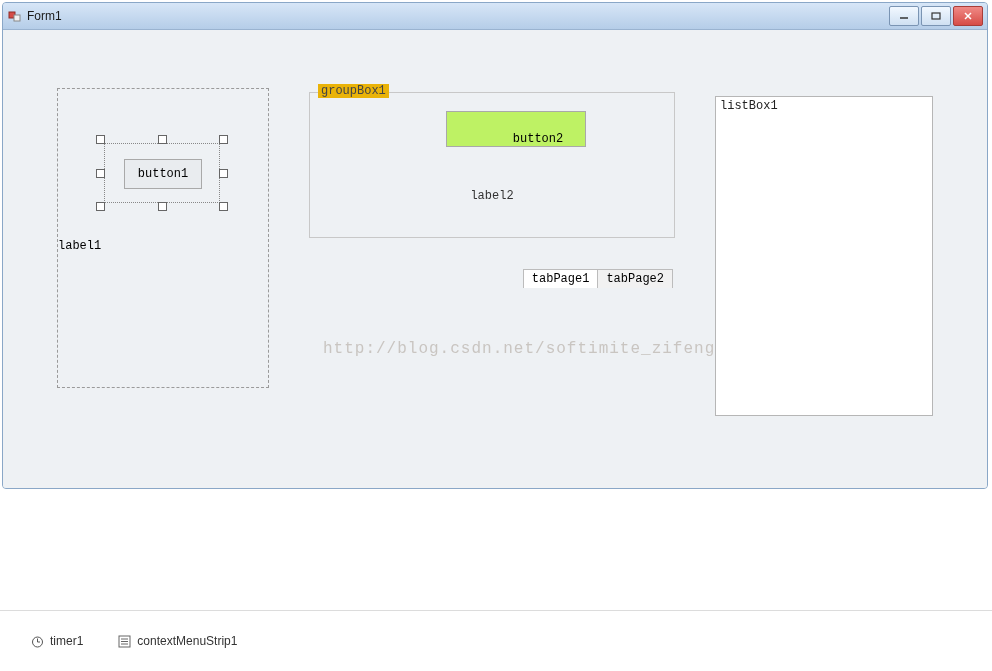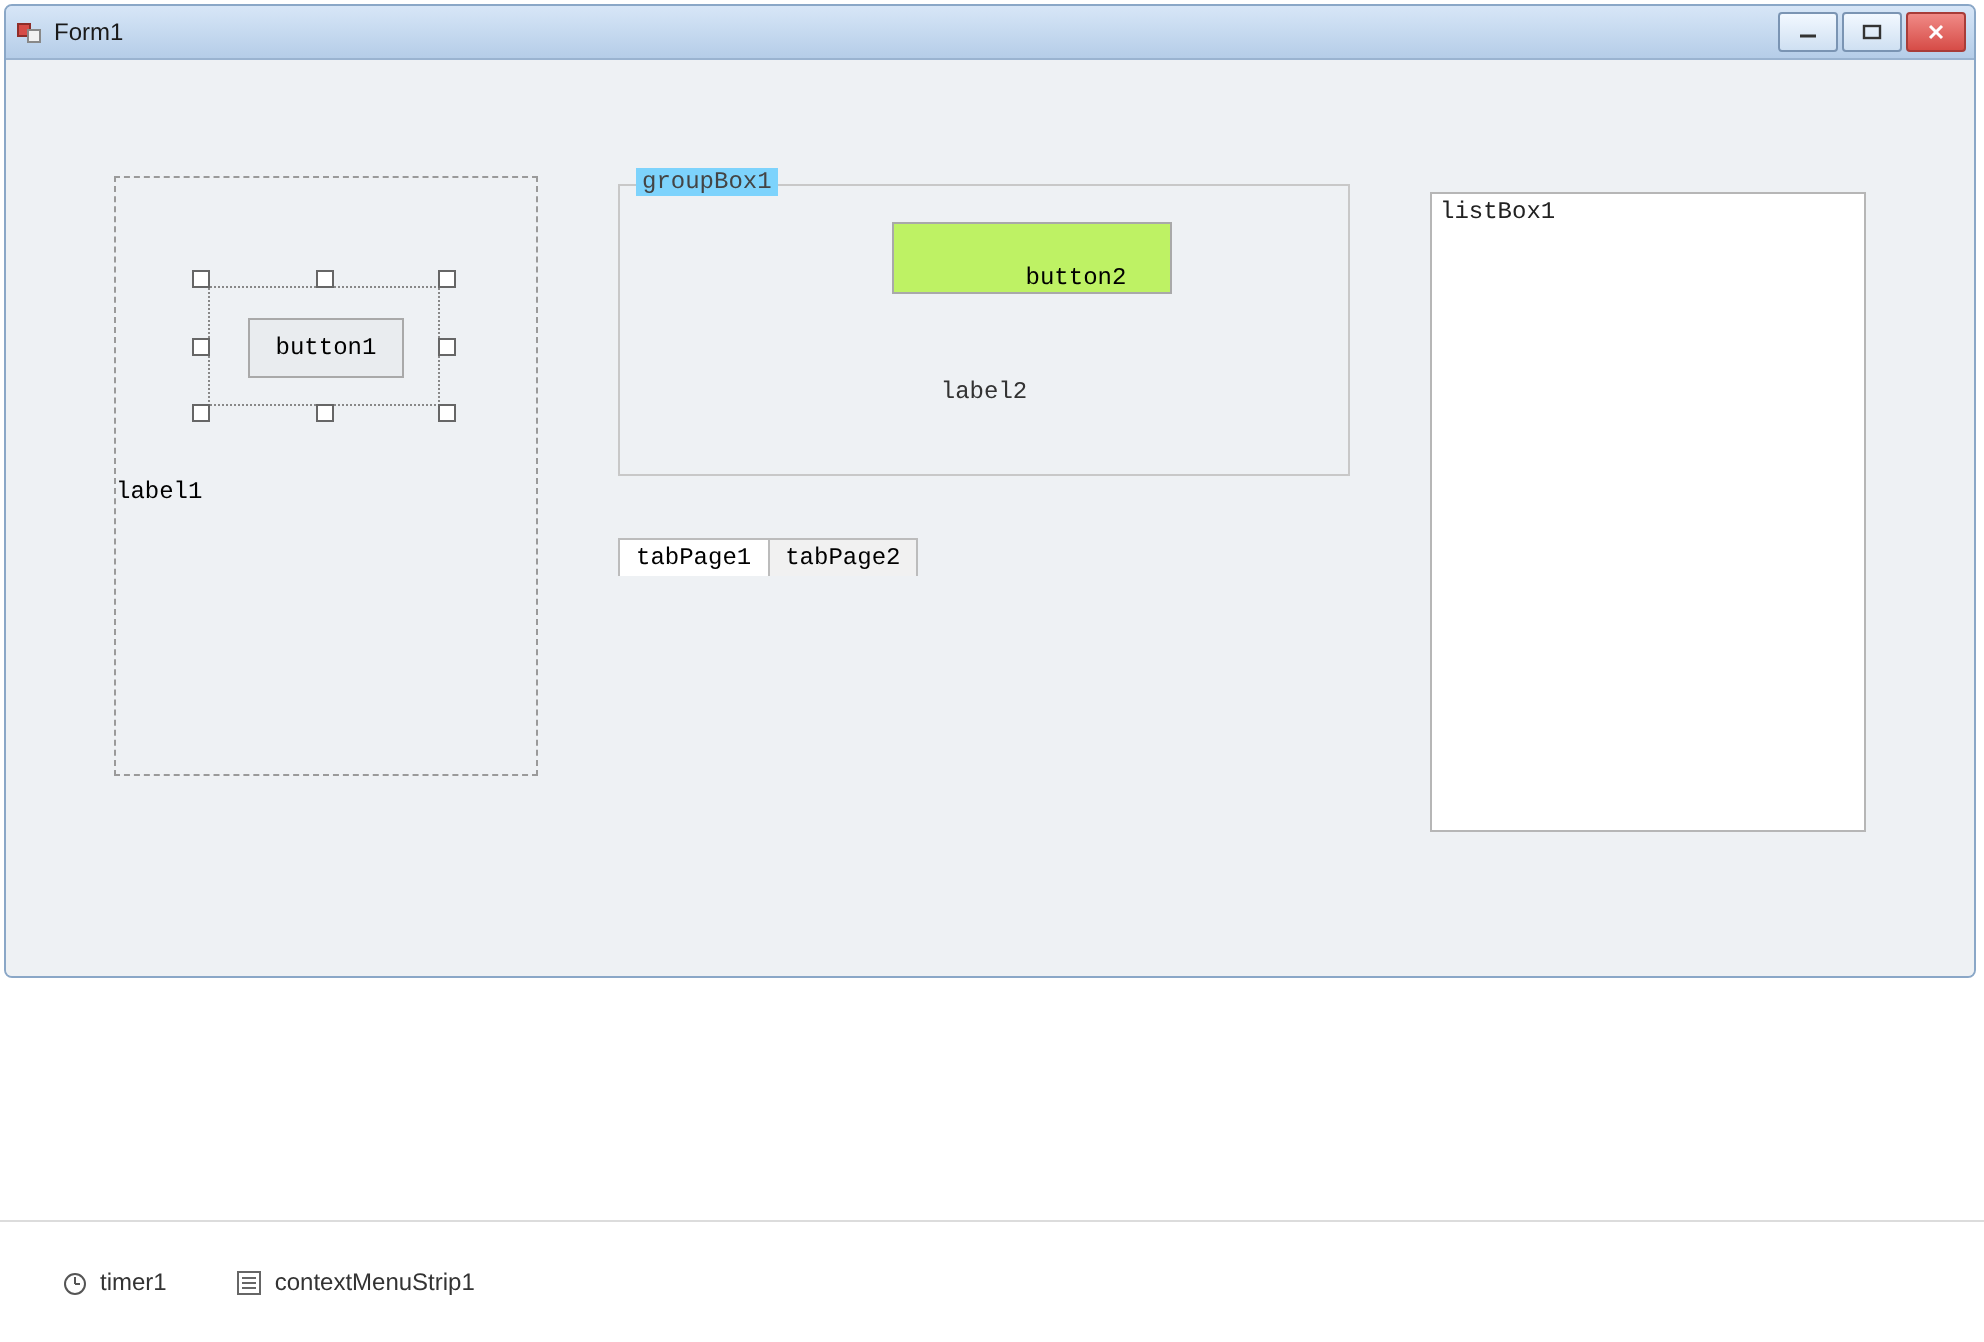--- a/index.html
+++ b/index.html
@@ -155,21 +155,21 @@
     top: 62px;
     width: 364px;
     height: 144px;
     border: 1px solid #c8c8c8;
     background: #eef1f4;
   }
   .groupbox-label {
     position: absolute;
     top: -9px;
     left: 8px;
-    background: #7dd3fc;
+    background: #eab308;
     padding: 0 3px;
     font-family: "Courier New", monospace;
     font-size: 12px;
     color: #444;
   }
   .button2 {
     position: absolute;
     left: 136px;
     top: 18px;
     width: 94px;
@@ -197,20 +197,21 @@
     position: absolute;
     left: 306px;
     top: 238px;
     width: 364px;
     height: 156px;
   }
   .tab-strip {
     display: flex;
     height: 20px;
     align-items: flex-end;
+    justify-content: flex-end;
   }
   .tab {
     padding: 2px 8px;
     border: 1px solid #bcbcbc;
     border-bottom: none;
     background: #f9f9f9;
     font-family: "Courier New", monospace;
     font-size: 12px;
     margin-right: 0;
     position: relative;
@@ -389,20 +390,21 @@
           <div class="tab inactive">
             <span>tabPage2</span>
           </div>
         </div>
       </div>
 
       <div class="listbox">
         <div>listBox1</div>
       </div>
 
+      <div class="watermark">http://blog.csdn.net/softimite_zifeng</div>
 
     </div>
   </div>
 
   <div class="tray-sep"></div>
 
   <div class="tray">
     <div class="tray-item">
       <span class="tray-icon">
         <svg width="13" height="13" viewBox="0 0 13 13">

